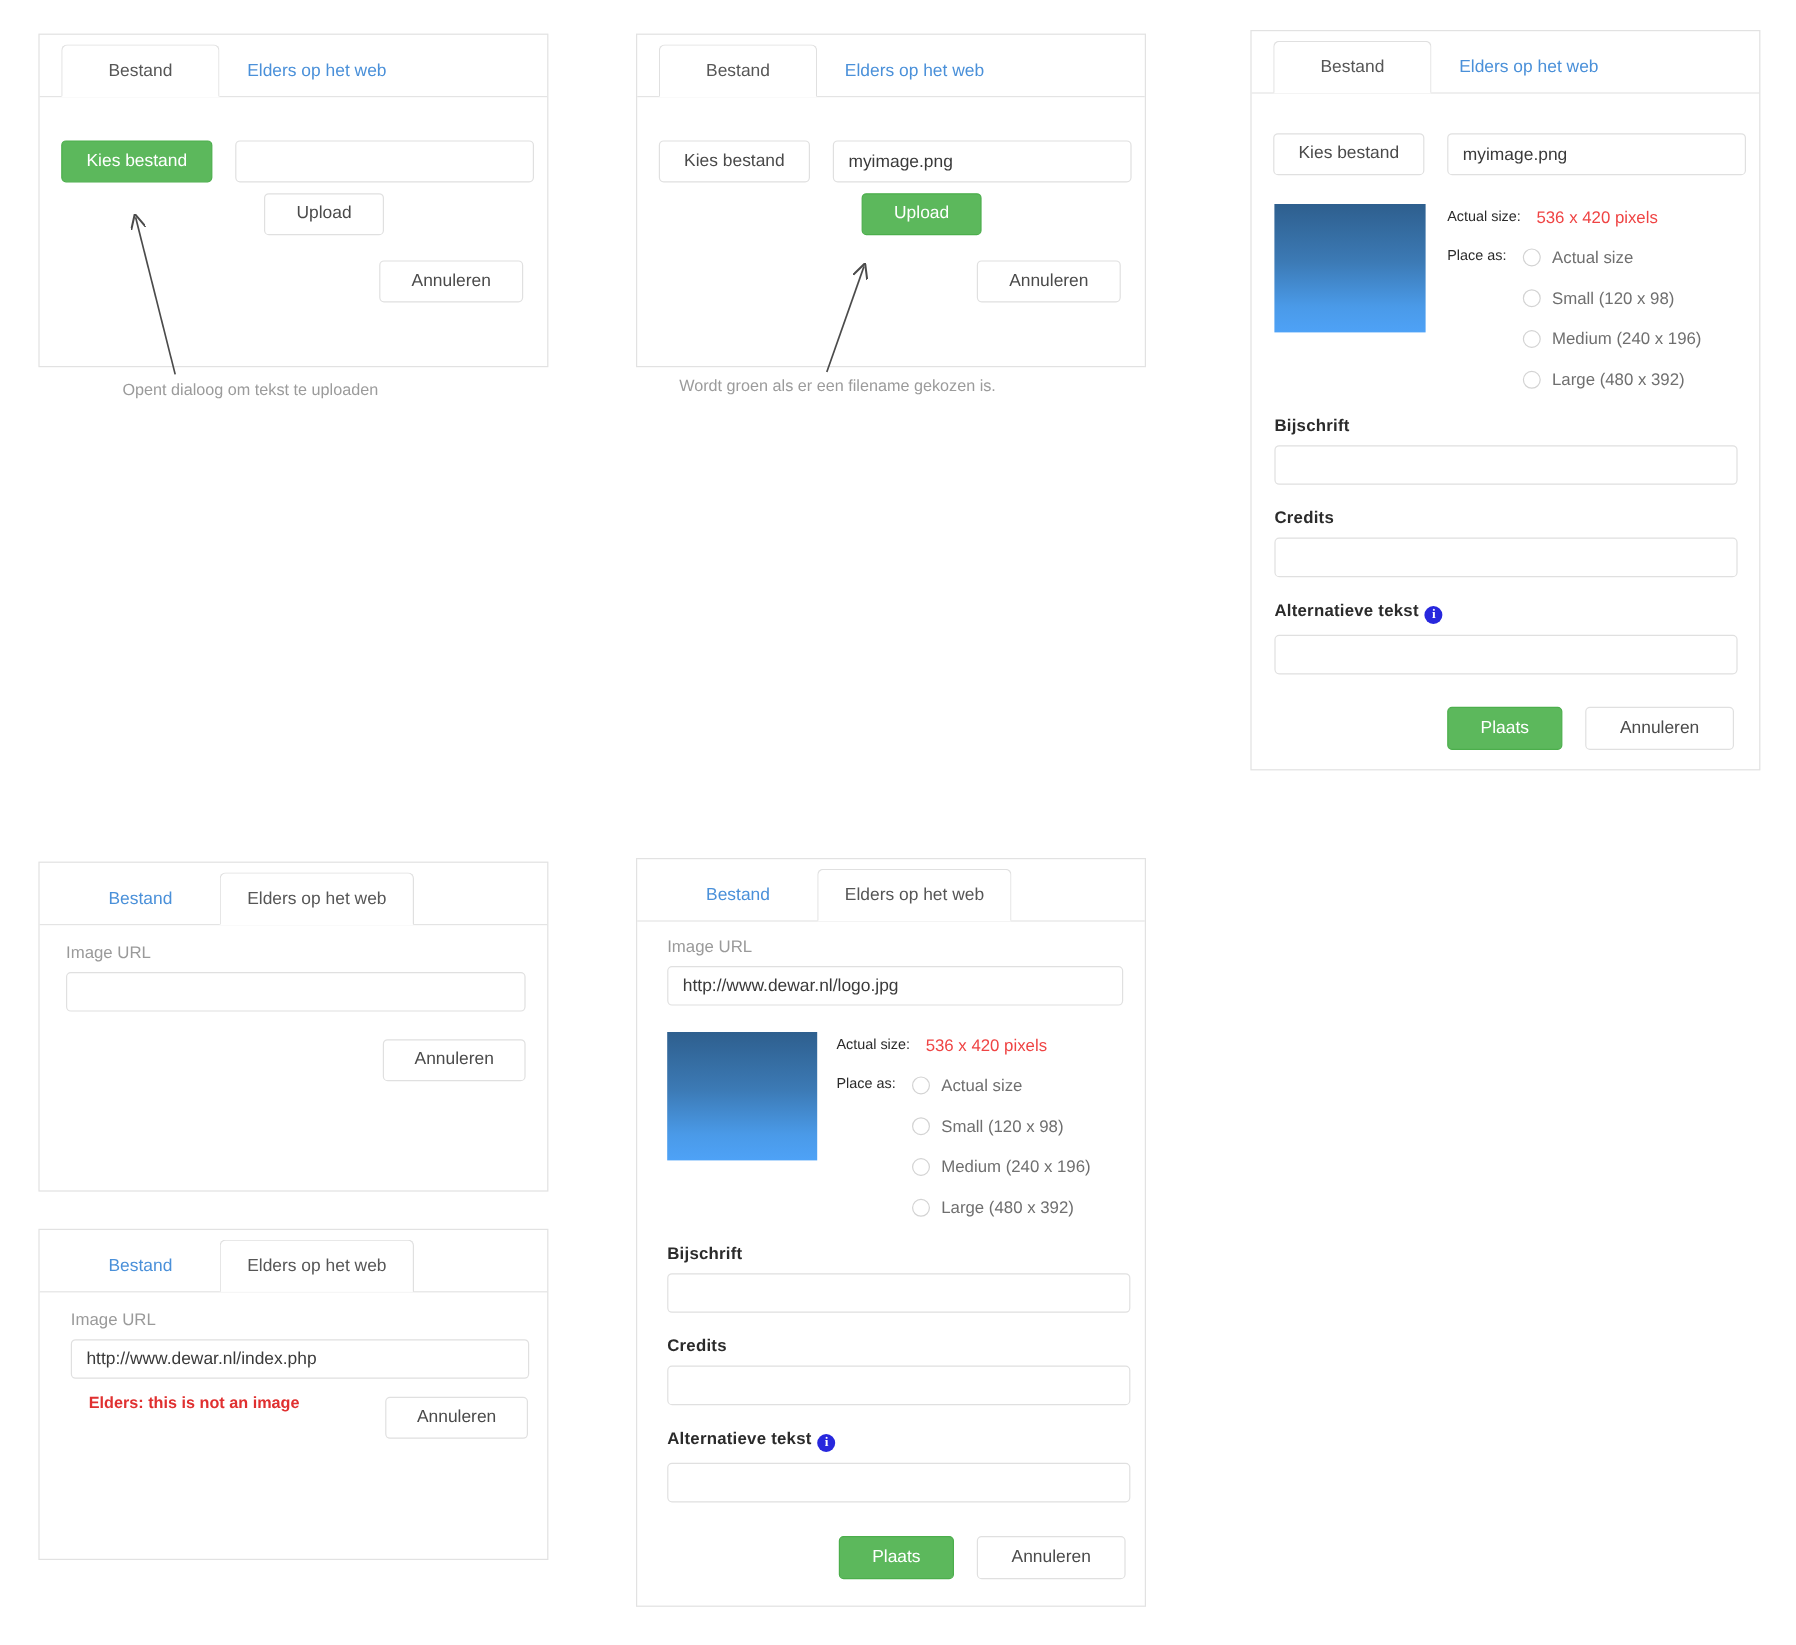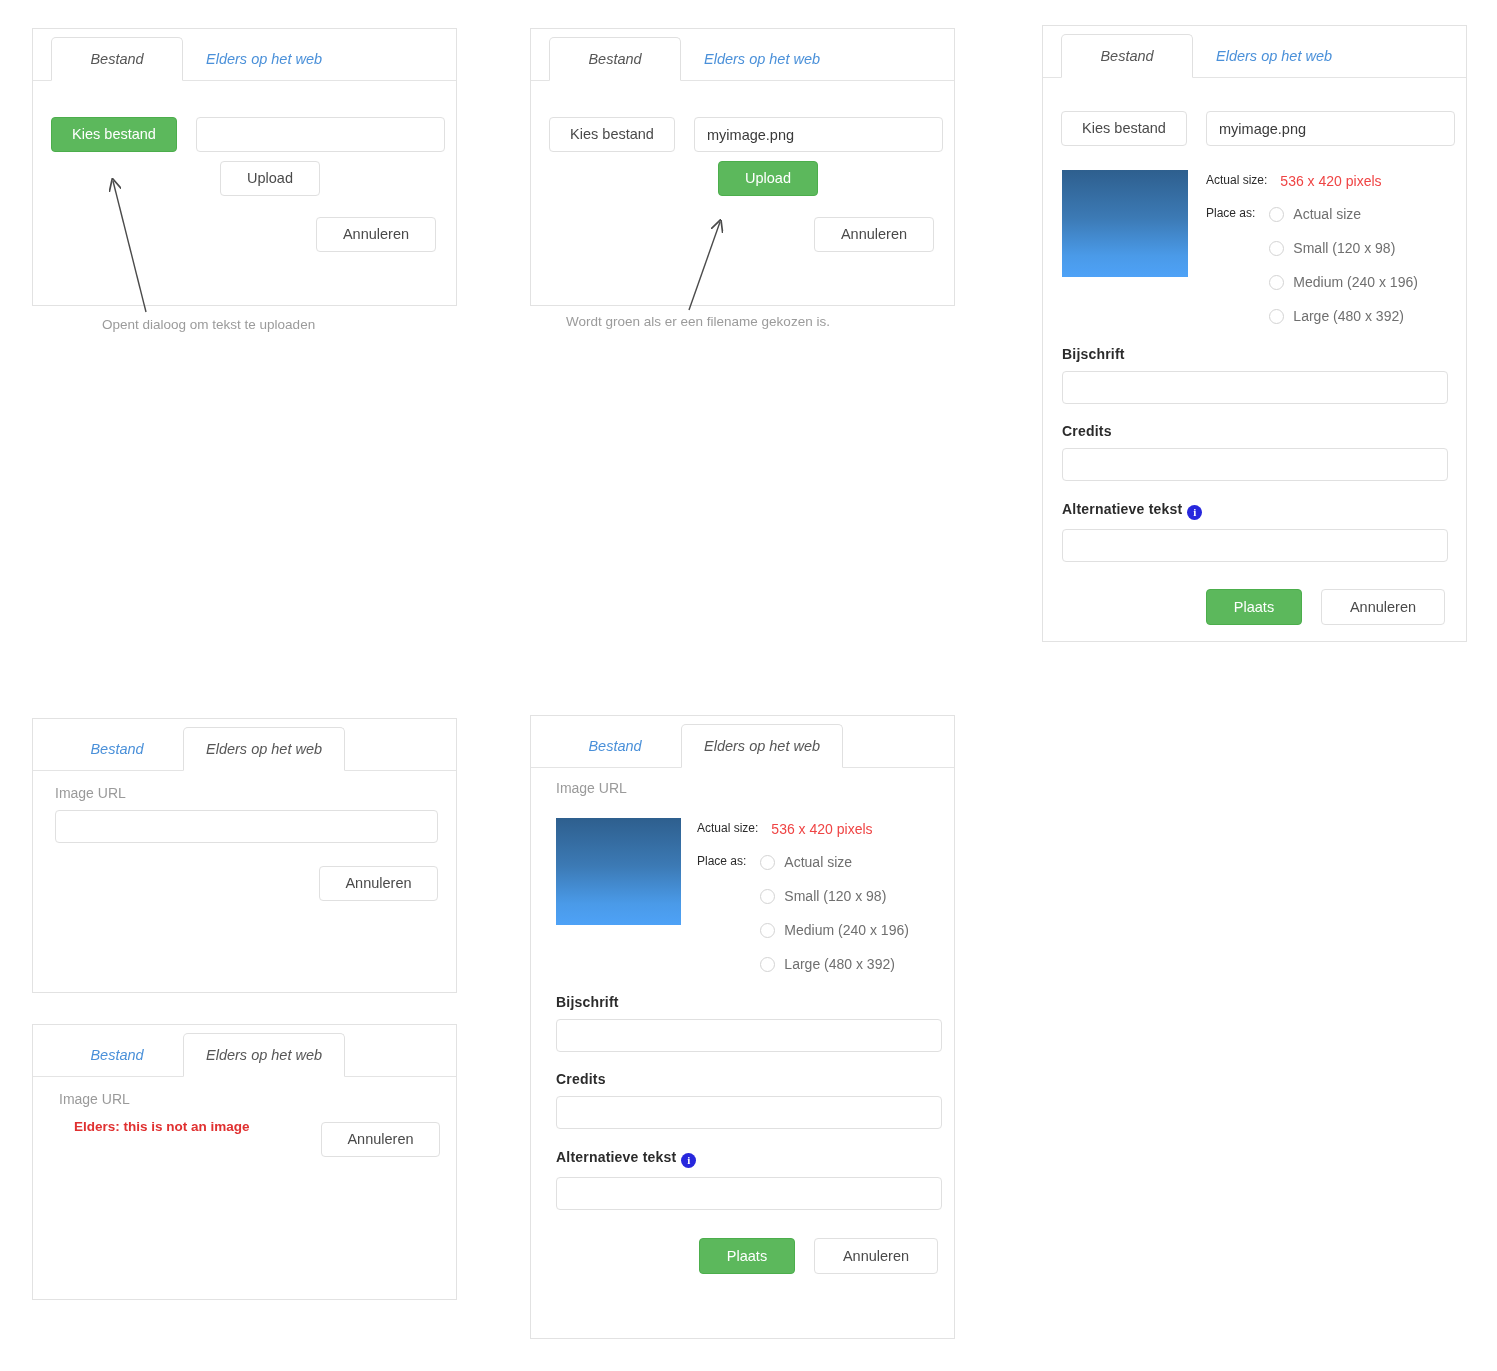--- a/index.html
+++ b/index.html
@@ -41,21 +41,20 @@
     padding: 0 22px;
     font-size: 14.5px;
     text-align: center;
     white-space: nowrap;
     color: #4a90d9;
     border: 1px solid transparent;
     border-radius: 5px 5px 0 0;
     background: transparent;
     cursor: pointer;
     margin-bottom: -1px;
-    font-style: italic;
   }
   .tab.active {
     color: #565656;
     background: #ffffff;
     border-color: #e0e0e0;
     border-bottom-color: #ffffff;
   }
 
   
   .pbody {
@@ -333,37 +332,39 @@
 </div>
 
 <div class="panel" style="left:32px; top:1024px; width:425px; height:276px;">
   <div class="tabstrip">
     <div class="tab" style="width:132px;">Bestand</div>
     <div class="tab active">Elders op het web</div>
   </div>
   <div class="pbody">
     <div style="margin-left:26px; margin-top:14px;">
       <div class="flabel-light">Image URL</div>
+      <input class="txt" style="width: 382px; height: 33px; margin-top: 9px;" value="http://www.dewar.nl/index.php">
     </div>
     <div class="error" style="margin-left:41px; margin-top:12px;">Elders: this is not an image</div>
     <div class="row" style="margin-top:-12px; margin-left:288px;">
       <div class="btn" style="width:119px;">Annuleren</div>
     </div>
   </div>
 </div>
 
 <div class="panel" style="left:530px; top:715px; width:425px; height:624px;">
   <div class="tabstrip">
     <div class="tab" style="width:132px;">Bestand</div>
     <div class="tab active">Elders op het web</div>
   </div>
   <div class="pbody">
 
     <div style="margin-left:25px; margin-top:12px;">
       <div class="flabel-light">Image URL</div>
+      <input class="txt" style="width: 380px; height: 33px; margin-top: 9px;" value="http://www.dewar.nl/logo.jpg">
     </div>
 
     <div class="row" style="margin-top:22px; margin-left:25px;">
       <div class="thumb" style="width:125px; height:107px;"></div>
       <div style="margin-left:16px; padding-top:3px;">
         <div class="row">
           <span class="meta-label">Actual size:</span>
           <span class="meta-value" style="margin-left:13px;">536 x 420 pixels</span>
         </div>
         <div class="row" style="margin-top:17px;">

